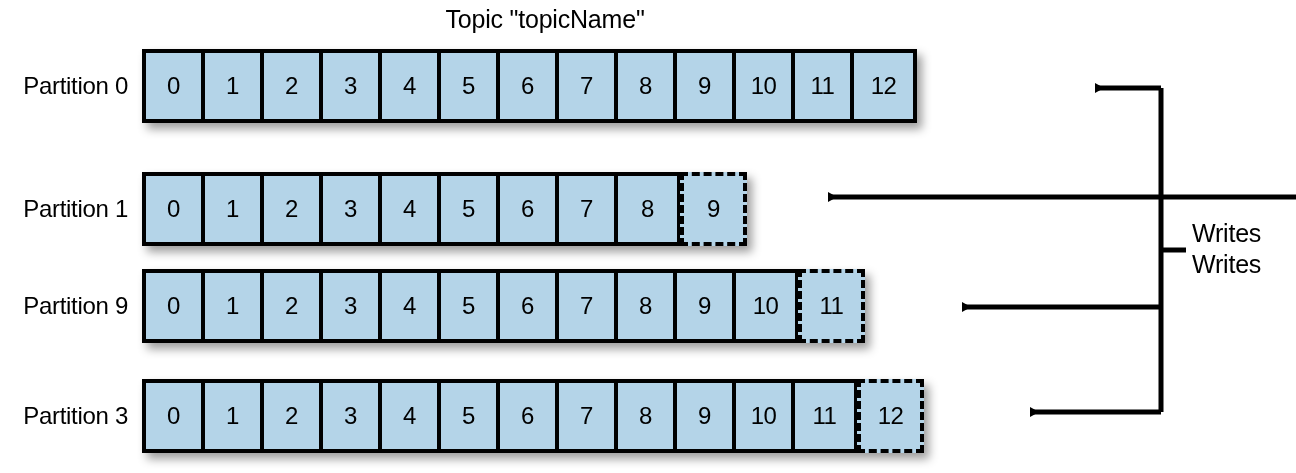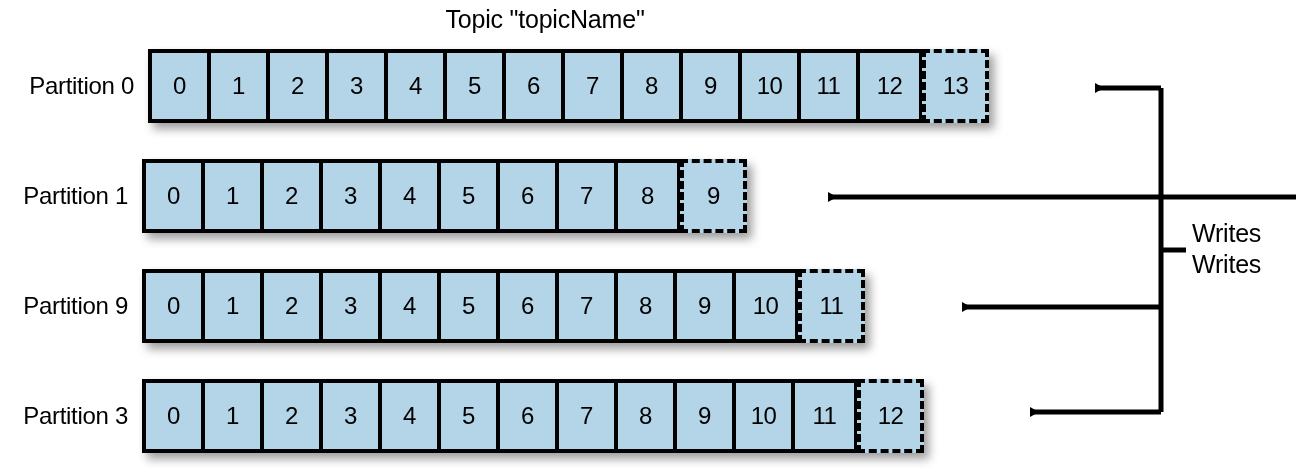--- a/index.html
+++ b/index.html
@@ -36,21 +36,21 @@
   }
 
   
   .partition-row {
     position: absolute;
     height: 74px;
     display: flex;
     align-items: flex-start;
   }
   .partition-row.r0 { top: 49px; }
-  .partition-row.r1 { top: 159px; }
+  .partition-row.r1 { top: 172px; }
   .partition-row.r2 { top: 269px; }
   .partition-row.r3 { top: 379px; border-radius: 20px; }
 
   .partition-label {
     position: absolute;
     right: 100%;
     top: 50%;
     transform: translateY(-50%);
     margin-right: 14px;
     font-size: 24px;
@@ -129,39 +129,38 @@
   }
   .writes-label span { display: block; }
 </style>
 </head>
 <body>
 
 <div id="diagram">
 
   <div class="diagram-title">Topic "topicName"</div>
 
-  <div class="partition-row r0" style="left:148px;">
+  <div class="partition-row r0" style="left:142px;">
     <div class="partition-label">Partition 0</div>
     <div class="log">
       <div class="cells-solid">
         <div class="cell">0</div>
         <div class="cell">1</div>
         <div class="cell">2</div>
         <div class="cell">3</div>
         <div class="cell">4</div>
         <div class="cell">5</div>
         <div class="cell">6</div>
         <div class="cell">7</div>
         <div class="cell">8</div>
         <div class="cell">9</div>
         <div class="cell">10</div>
         <div class="cell">11</div>
         <div class="cell">12</div>
       </div>
-      <div class="cell-pending">13</div>
     </div>
   </div>
 
   <div class="partition-row r1" style="left:142px;">
     <div class="partition-label">Partition 1</div>
     <div class="log">
       <div class="cells-solid">
         <div class="cell">0</div>
         <div class="cell">1</div>
         <div class="cell">2</div>

